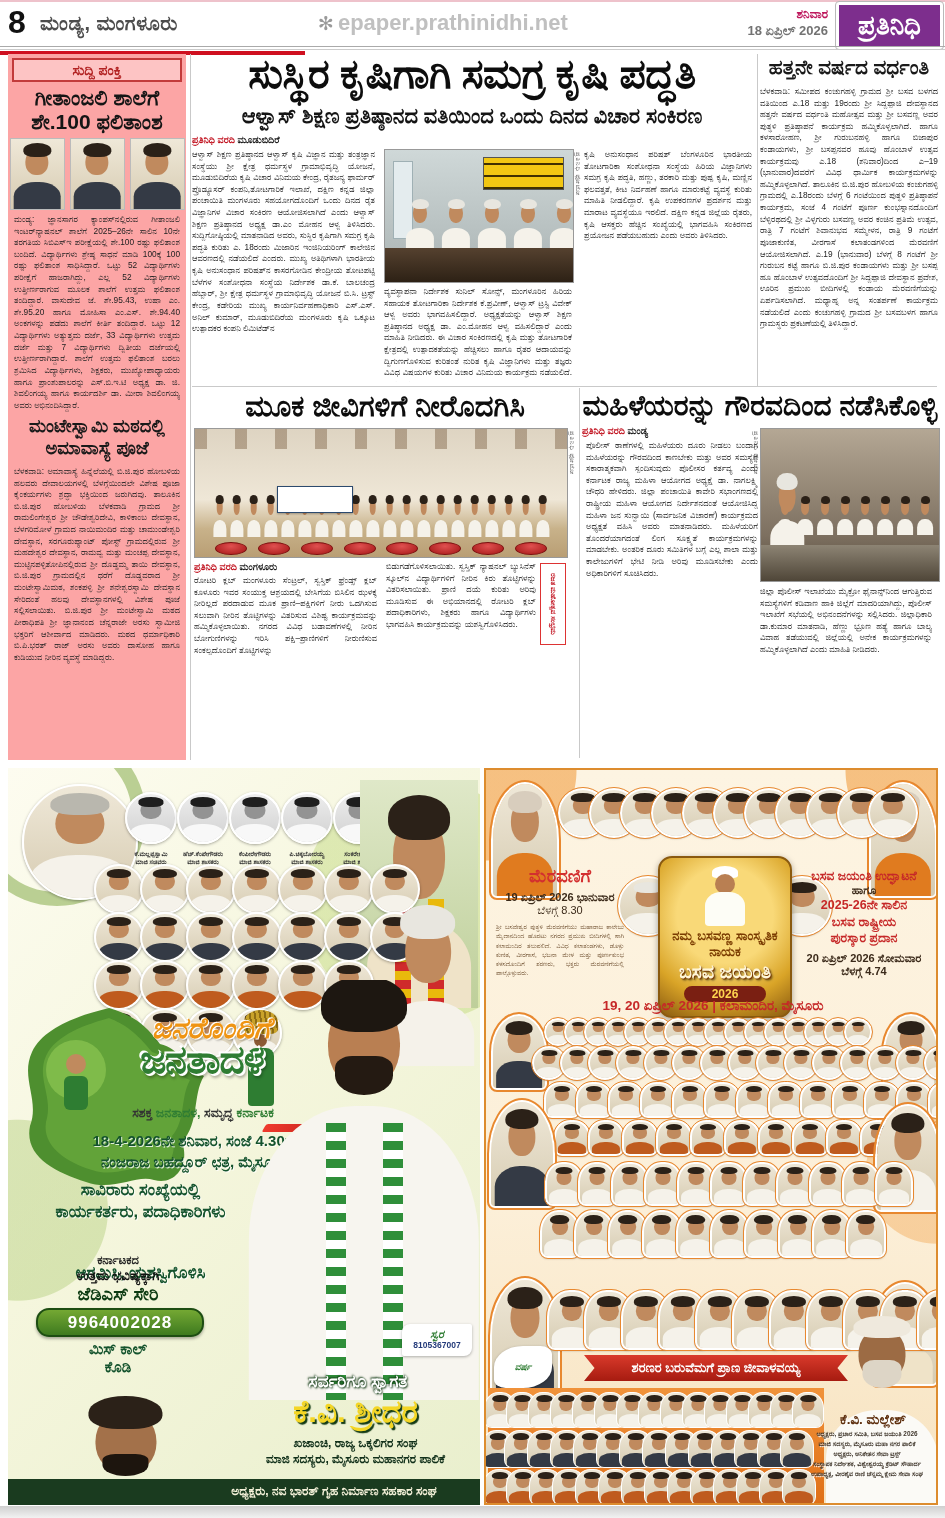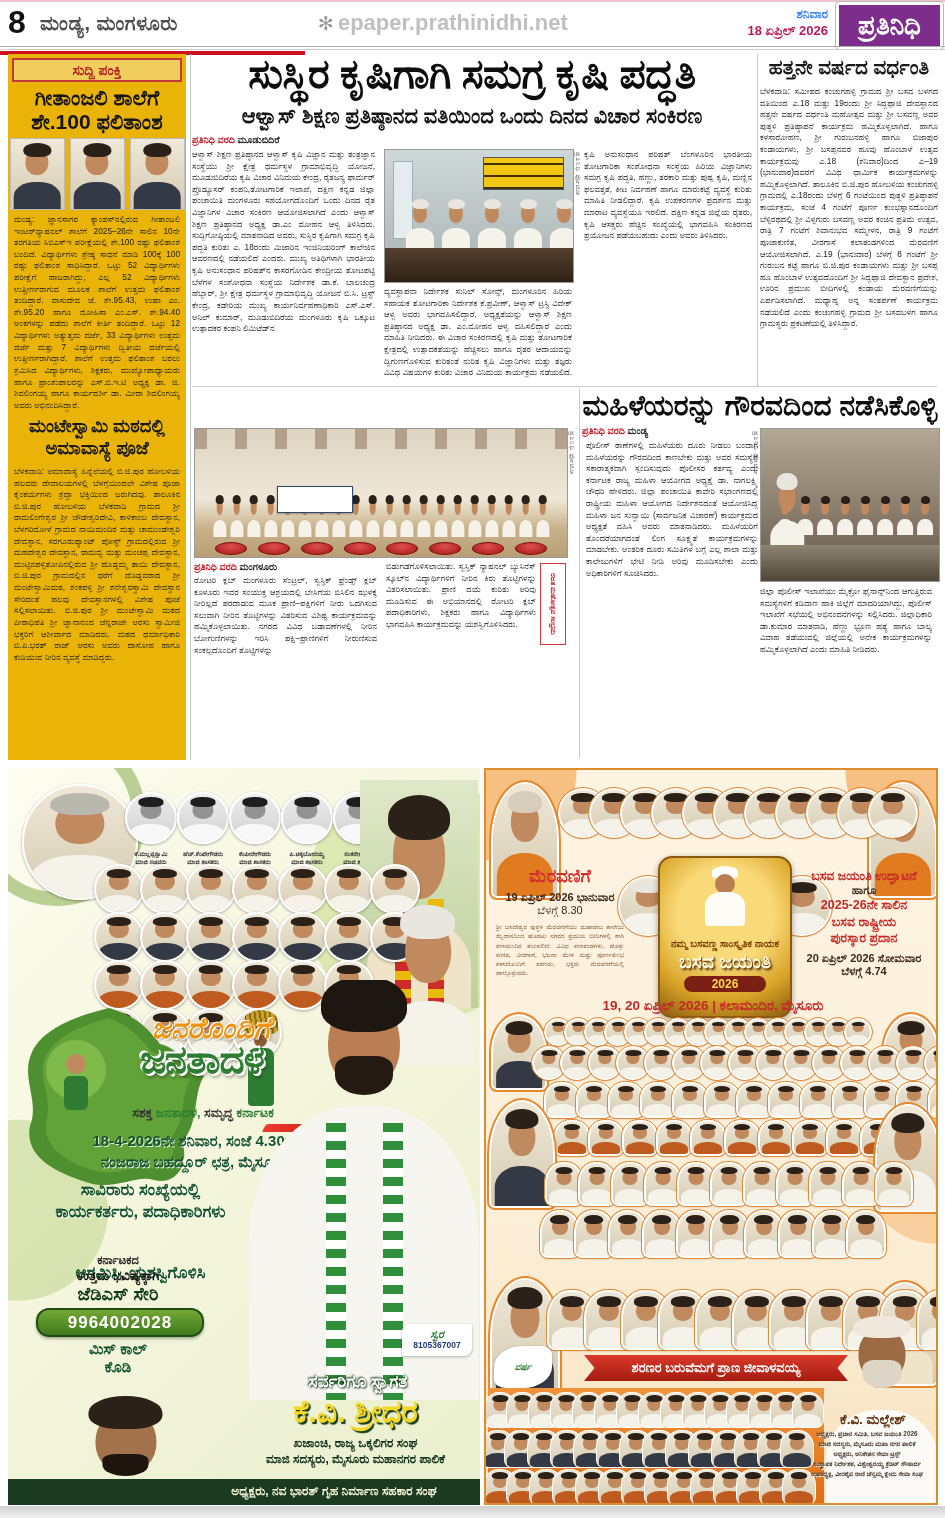--- a/index.html
+++ b/index.html
@@ -10,33 +10,33 @@
   .just{text-align:justify;}
   .b{font-weight:bold;}
   .red{color:#c1121f;}
   
   #topline{left:0;top:0;width:945px;height:2px;background:#eec2cb;}
   #pagenum{left:8px;top:4px;font-size:32px;font-weight:bold;color:#111;}
   #edition{left:40px;top:12px;font-size:20px;font-weight:bold;color:#4d4d4d;letter-spacing:.5px;}
   #urlwrap{left:318px;top:10px;font-size:22px;color:#c0c0c0;font-weight:bold;}
   #urlwrap .cur{color:#9a9a9a;font-size:19px;margin-right:4px;}
   #datebox{left:728px;top:7px;width:100px;text-align:right;}
-  #datebox .day{color:#3b82f6;font-size:12px;font-weight:bold;}
-  #datebox .dt{color:#be185d;font-size:13px;font-weight:bold;margin-top:2px;}
+  #datebox .day{color:#be185d;font-size:12px;font-weight:bold;}
+  #datebox .dt{color:#737373;font-size:13px;font-weight:bold;margin-top:2px;}
   #logo{left:836px;top:2px;width:101px;height:41px;background:#7d2e8d;border:3px solid #fff;outline:1px solid #b9b9b9;border-radius:3px;color:#fff;font-size:26px;font-weight:bold;display:flex;align-items:center;justify-content:center;}
   .hline1{left:0;top:46px;width:945px;height:1px;background:#aaa;}
   .hline2{left:0;top:49px;width:945px;height:1px;background:#ccc;}
   #redbar{left:0;top:51px;width:305px;height:4px;background:#cf1020;}
   
   .vrule{width:1px;background:#c9c9c9;}
   .hrule{height:1px;background:#c9c9c9;}
   .bodytxt{font-size:8.3px;line-height:1.4;color:#222;}
   .byline{font-size:9.5px;}
   .vcred{writing-mode:vertical-rl;font-size:6.5px;color:#555;letter-spacing:1px;}
-  #sidecol{left:8px;top:54px;width:178px;height:706px;background:#eab308;}
+  #sidecol{left:8px;top:54px;width:178px;height:706px;background:#fca5a5;}
   #kicker{left:4px;top:4px;width:166px;height:20px;border:2px solid #c23b3b;color:#b22222;font-size:14px;font-weight:bold;line-height:20px;text-align:center;background:rgba(255,255,255,.35);}
   #sideh1{left:0;top:32px;width:178px;font-size:21px;line-height:1.15;font-weight:bold;color:#151515;}
   #sidephotos{left:4px;top:84px;width:170px;height:70px;display:flex;gap:5px;justify-content:center;}
   #sidephotos .pp{width:53px;height:70px;border:1px solid #bbb;}
   #sidebody1{left:6px;top:160px;width:166px;height:198px;overflow:hidden;}
   #sideh2{left:0;top:362px;width:178px;font-size:18px;line-height:1.2;font-weight:bold;}
   #sidebody2{left:6px;top:412px;width:166px;height:288px;overflow:hidden;}
   #vr1{left:190px;top:54px;height:706px;}
   #vr2{left:757px;top:54px;height:332px;}
   #vr3{left:579px;top:388px;height:370px;}
@@ -173,21 +173,21 @@
   #proc .tm{font-size:11px;font-weight:normal;color:#3b2a1a;}
   #proc .note{font-size:6.4px;color:#6a4a2a;text-align:justify;margin-top:5px;line-height:1.45;}
   #elderL{left:132px;top:106px;width:56px;height:56px;}
   #elderR{left:286px;top:106px;width:56px;height:56px;}
   #elderL .pp,#elderR .pp{width:56px;height:56px;}
   #emblem{left:172px;top:86px;width:130px;height:158px;background:radial-gradient(circle at 50% 36%,#f9d978 0 40%,#d9a427 70%,#8a5a10 100%);border-radius:14px;border:2px solid #8a5a10;box-shadow:0 2px 6px rgba(0,0,0,.35);text-align:center;}
   #emblem .fig{position:relative;margin:6px auto 0;width:54px;height:62px;}
   #emblem .fig .h{position:absolute;left:50%;top:10px;width:20px;height:20px;transform:translateX(-50%);background:#b97f52;border-radius:50%;}
   #emblem .fig .tb{position:absolute;left:50%;top:2px;width:26px;height:12px;transform:translateX(-50%);background:#fff;border-radius:50% 50% 20% 20%;}
   #emblem .fig .r{position:absolute;left:50%;top:28px;width:40px;height:34px;transform:translateX(-50%);background:#fdfdf6;border-radius:40% 40% 10% 10%;}
-  #emblem .tag{font-size:10px;font-weight:bold;color:#7a3b00;margin-top:12px;}
+  #emblem .tag{font-size:13px;font-weight:bold;color:#7a3b00;margin-top:2px;}
   #emblem .ttl{font-size:19px;font-weight:bold;color:#fff6d8;text-shadow:1px 1px 0 #7a3b00,2px 2px 2px rgba(0,0,0,.5);margin-top:1px;}
   #emblem .yr{display:inline-block;margin-top:3px;padding:1px 28px;background:#7a1f12;color:#ffd54f;font-size:12px;font-weight:bold;border-radius:9px;}
   #bright{left:308px;top:98px;width:140px;text-align:center;}
   #bright .l1{font-size:12.5px;font-weight:bold;color:#c62828;line-height:1.3;}
   #bright .l2{font-size:11px;font-weight:bold;color:#3b2a1a;}
   #bright .dt{font-size:11px;font-weight:bold;color:#3b2a1a;margin-top:6px;}
   #bstrip{left:0;top:228px;width:454px;font-size:13.5px;font-weight:bold;color:#c62828;}
   .brow{position:absolute;display:flex;}
   .brow .pp{margin-left:-8px;}
   .brow .pp:first-child{margin-left:0;}
@@ -305,20 +305,21 @@
           <i class="hd"></i>
           <i class="bd"></i>
         </span>
       </div>
     <div class="table" style="height:26%;background:linear-gradient(#55412f,#2d2115);"></div>
   </div>
   <div class="abs bodytxt just" id="lc2">ವ್ಯವಸ್ಥಾಪನಾ ನಿರ್ದೇಶಕ ಸುನಿಲ್ ಸೋನ್ಸ್, ಮಂಗಳೂರಿನ ಹಿರಿಯ ಸಹಾಯಕ ತೋಟಗಾರಿಕಾ ನಿರ್ದೇಶಕ ಕೆ.ಪ್ರವೀಣ್, ಆಳ್ವಾಸ್ ಟ್ರಸ್ಟಿ ವಿವೇಕ್ ಆಳ್ವ ಅವರು ಭಾಗವಹಿಸಲಿದ್ದಾರೆ. ಅಧ್ಯಕ್ಷತೆಯನ್ನು ಆಳ್ವಾಸ್ ಶಿಕ್ಷಣ ಪ್ರತಿಷ್ಠಾನದ ಅಧ್ಯಕ್ಷ ಡಾ. ಎಂ.ಮೋಹನ ಆಳ್ವ ವಹಿಸಲಿದ್ದಾರೆ ಎಂದು ಮಾಹಿತಿ ನೀಡಿದರು. ಈ ವಿಚಾರ ಸಂಕಿರಣದಲ್ಲಿ ಕೃಷಿ ಮತ್ತು ತೋಟಗಾರಿಕೆ ಕ್ಷೇತ್ರದಲ್ಲಿ ಉತ್ಪಾದಕತೆಯನ್ನು ಹೆಚ್ಚಿಸಲು ಹಾಗೂ ರೈತರ ಆದಾಯವನ್ನು ದ್ವಿಗುಣಗೊಳಿಸುವ ಕುರಿತಂತೆ ನುರಿತ ಕೃಷಿ ವಿಜ್ಞಾನಿಗಳು ಮತ್ತು ತಜ್ಞರು ವಿವಿಧ ವಿಷಯಗಳ ಕುರಿತು ವಿಚಾರ ವಿನಿಮಯ ಕಾರ್ಯಕ್ರಮ ನಡೆಯಲಿದೆ. ಭಾರತೀಯ</div>
   <div class="abs bodytxt just" id="lc3">ಕೃಷಿ ಅನುಸಂಧಾನ ಪರಿಷತ್ ಬೆಂಗಳೂರಿನ ಭಾರತೀಯ ತೋಟಗಾರಿಕಾ ಸಂಶೋಧನಾ ಸಂಸ್ಥೆಯ ಹಿರಿಯ ವಿಜ್ಞಾನಿಗಳು ಸಮಗ್ರ ಕೃಷಿ ಪದ್ಧತಿ, ಹಣ್ಣು, ತರಕಾರಿ ಮತ್ತು ಪುಷ್ಪ ಕೃಷಿ, ಮಣ್ಣಿನ ಫಲವತ್ತತೆ, ಕೀಟ ನಿರ್ವಹಣೆ ಹಾಗೂ ಮಾರುಕಟ್ಟೆ ವ್ಯವಸ್ಥೆ ಕುರಿತು ಮಾಹಿತಿ ನೀಡಲಿದ್ದಾರೆ. ಕೃಷಿ ಉಪಕರಣಗಳ ಪ್ರದರ್ಶನ ಮತ್ತು ಮಾರಾಟ ವ್ಯವಸ್ಥೆಯೂ ಇರಲಿದೆ. ದಕ್ಷಿಣ ಕನ್ನಡ ಜಿಲ್ಲೆಯ ರೈತರು, ಕೃಷಿ ಆಸಕ್ತರು ಹೆಚ್ಚಿನ ಸಂಖ್ಯೆಯಲ್ಲಿ ಭಾಗವಹಿಸಿ ಸಂಕಿರಣದ ಪ್ರಯೋಜನ ಪಡೆಯಬಹುದು ಎಂದು ಅವರು ತಿಳಿಸಿದರು.</div>
   <div class="abs vcred" id="leadcred">ಪ್ರತಿನಿಧಿ ಫೋಟೋ</div>
 
+  <div class="abs ctr" id="waterh1">ಮೂಕ ಜೀವಿಗಳಿಗೆ ನೀರೊದಗಿಸಿ</div>
   <div class="abs scene" id="waterphoto">
     <div class="wall" style="background:linear-gradient(180deg,#ded4c2 0%,#efe7d7 55%,#c8b28a 78%,#b99e74 100%);"></div>
     <div class="abs" style="left:0;top:0;right:0;height:16%;background:repeating-linear-gradient(90deg,rgba(110,80,50,.4) 0 12px,transparent 12px 40px);"></div>
     <div class="people" style="left:2%;right:2%;bottom:16%;">
 
     <span class="pp" style="width:15px;height:44px;background:transparent;margin:0 1px;">
           <i class="hd"></i>
           <i class="bd"></i>
         </span>
         <span class="pp" style="width:15px;height:44px;background:transparent;margin:0 1px;">

